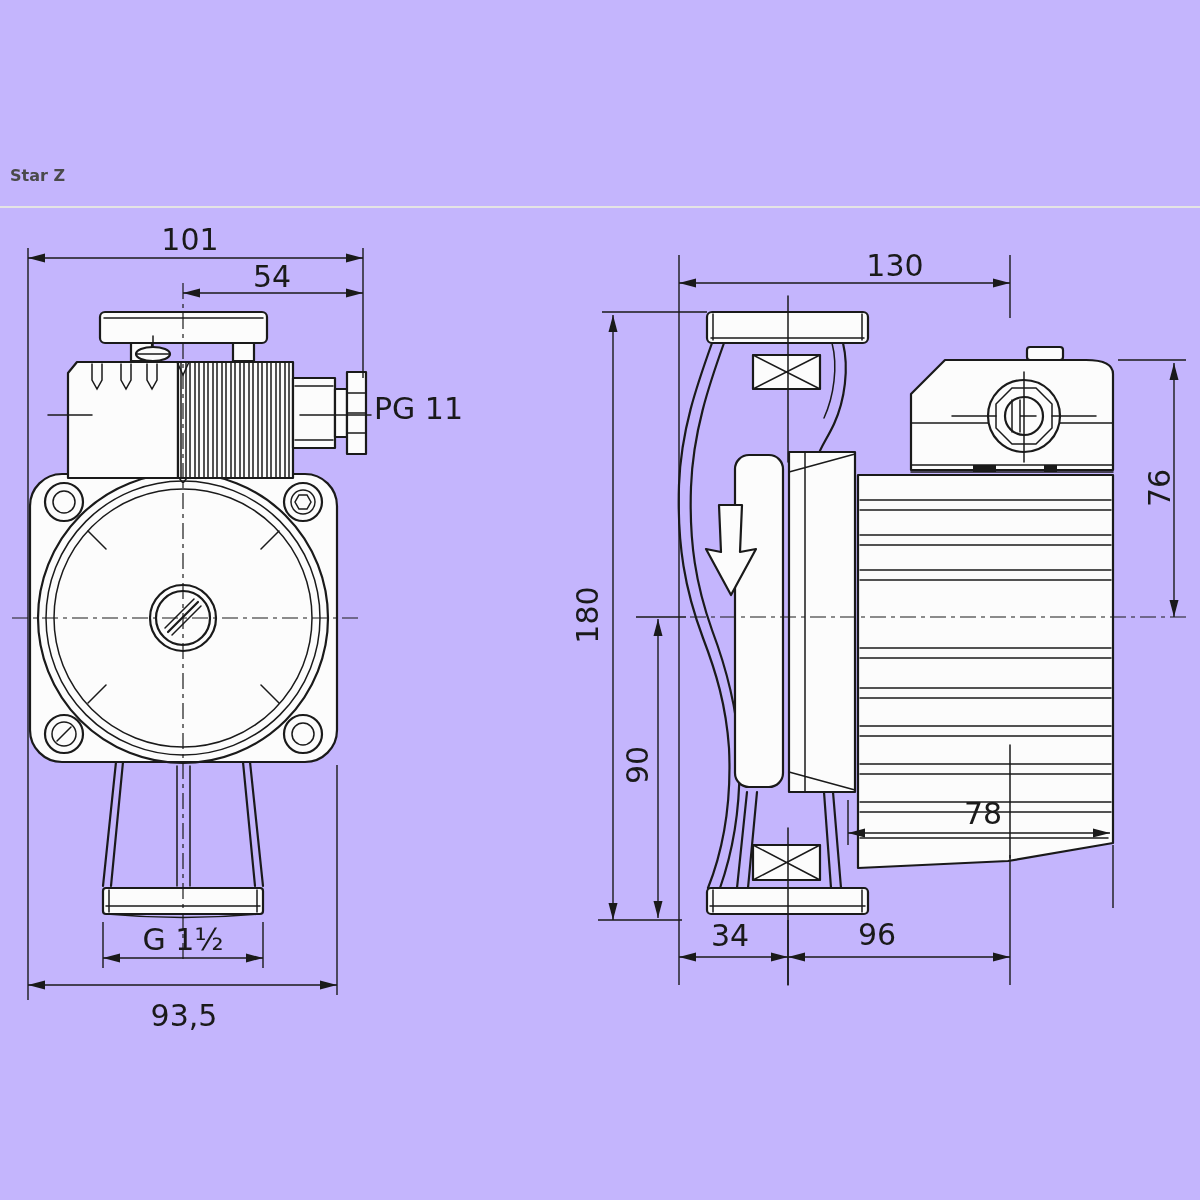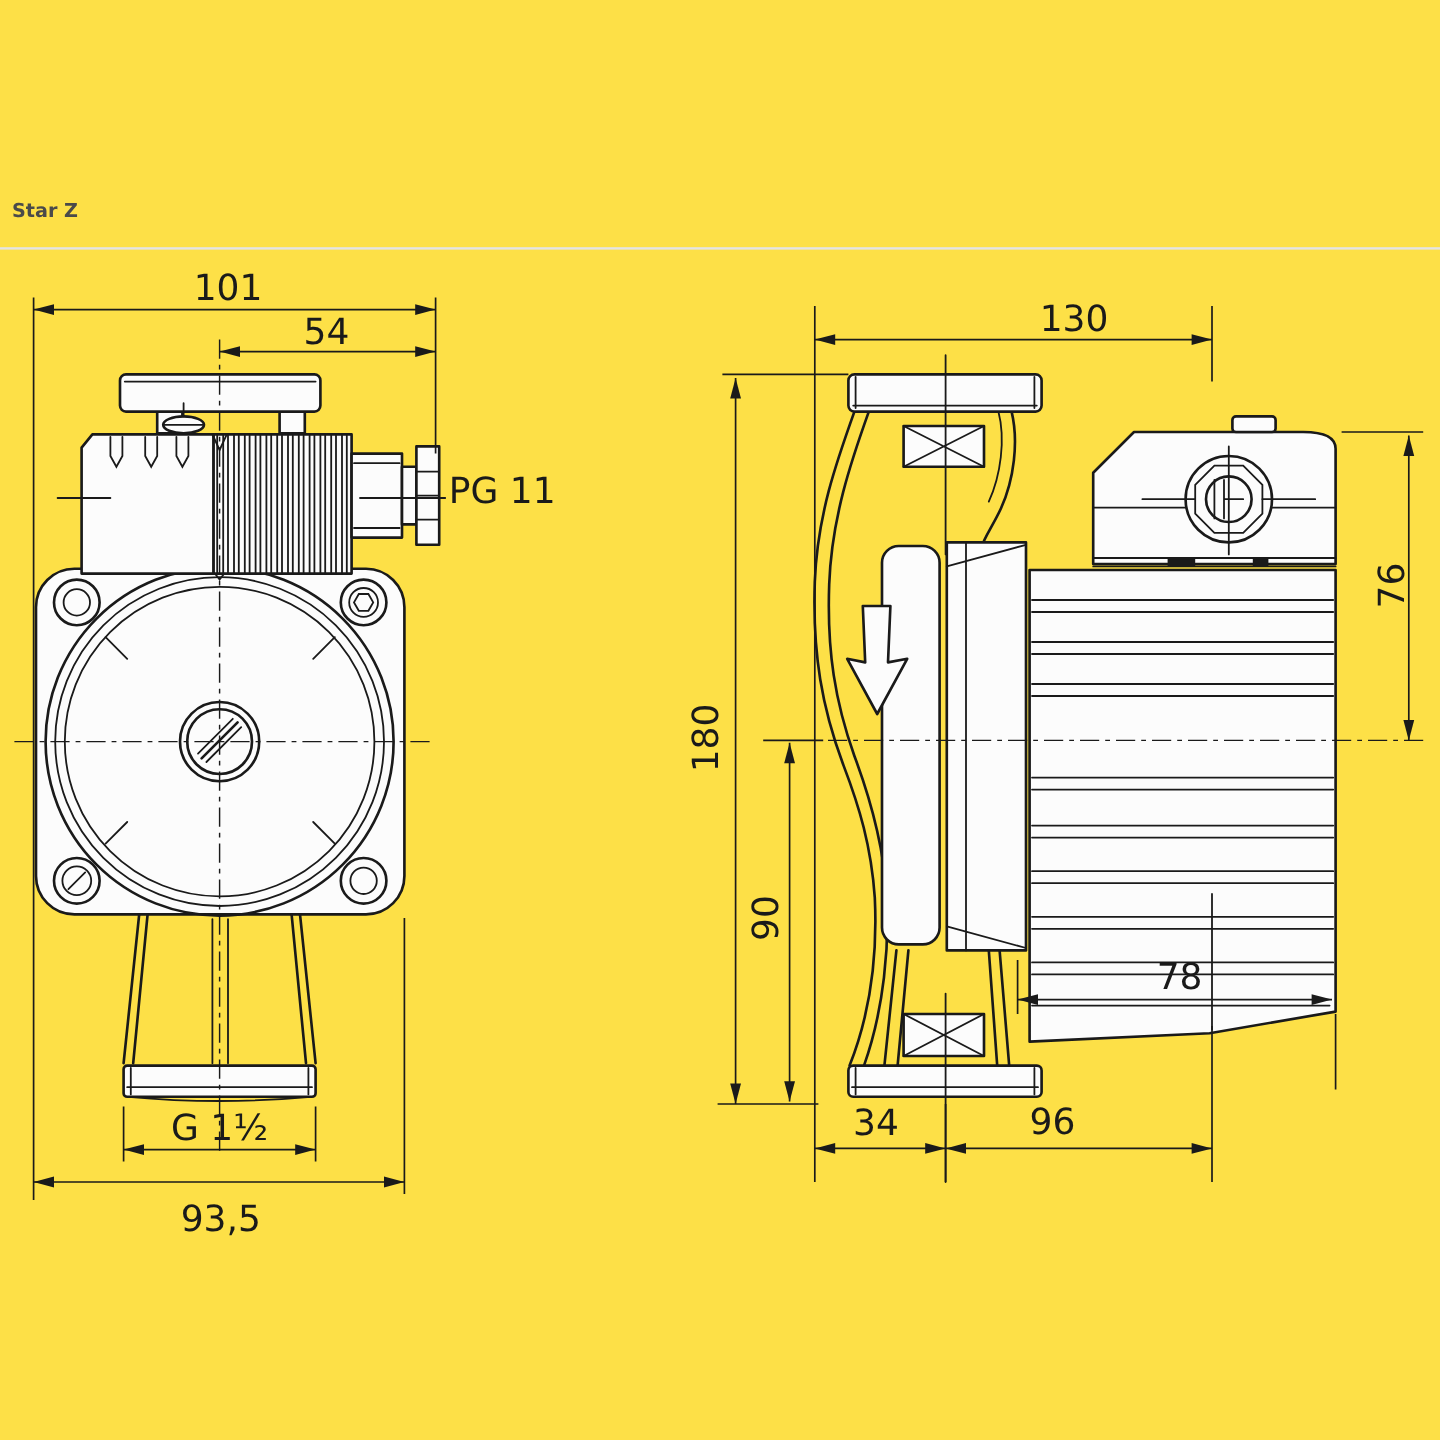--- a/index.html
+++ b/index.html
@@ -1,16 +1,16 @@
 <!DOCTYPE html>
 <html><head>
 <meta charset="utf-8">
 <style>
   html,body{margin:0;padding:0;background:#fcfcfc;}
-  .page{position:relative;width:1200px;height:1200px;background:#fde047;overflow:hidden;
+  .page{position:relative;width:1200px;height:1200px;background:#c4b5fd;overflow:hidden;
         font-family:"DejaVu Sans","Liberation Sans",sans-serif;}
   .hdr{position:absolute;left:10px;top:166px;font-size:16px;font-weight:bold;color:#4a4a4a;}
   .divider{position:absolute;left:0;top:206px;width:1200px;height:2px;background:#e4e4e4;}
   svg text{font-family:"DejaVu Sans","Liberation Sans",sans-serif;font-size:30px;fill:#1a1a1a;}
   .ln   {stroke:#1a1a1a;stroke-width:2.2;fill:none;stroke-linecap:round;stroke-linejoin:round;}
   .lnF  {stroke:#1a1a1a;stroke-width:2.2;fill:#fcfcfc;stroke-linejoin:round;}
   .thin {stroke:#1a1a1a;stroke-width:1.5;fill:none;stroke-linecap:round;}
   .dim  {stroke:#1a1a1a;stroke-width:1.4;fill:none;}
   .cl   {stroke:#1a1a1a;stroke-width:1.2;fill:none;stroke-dasharray:16 5 4 5;}
   .solid{fill:#1a1a1a;stroke:none;}

